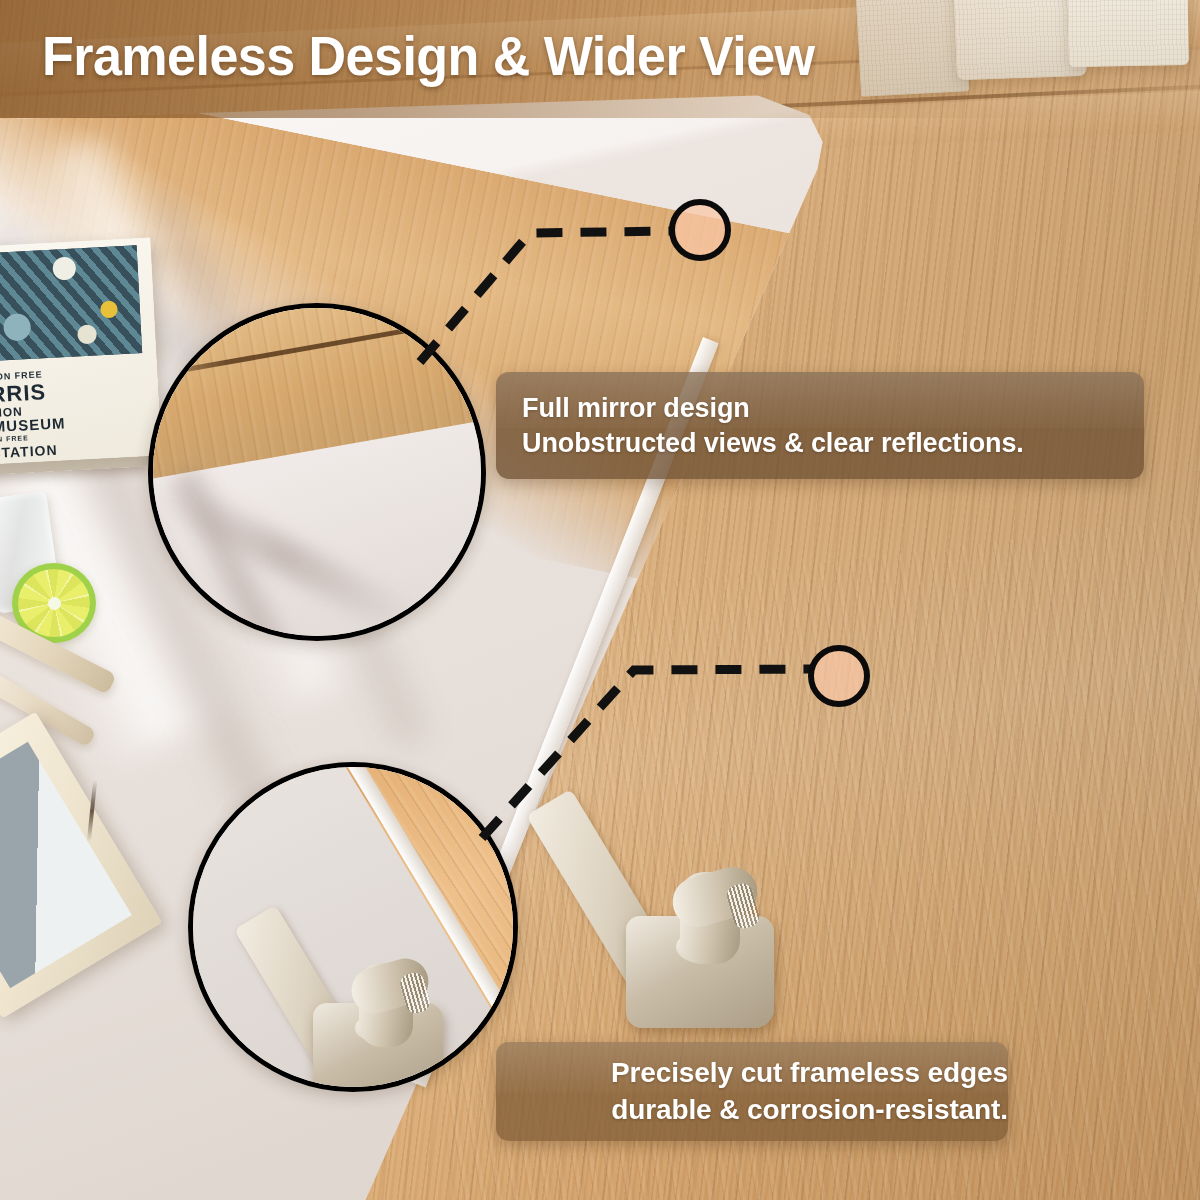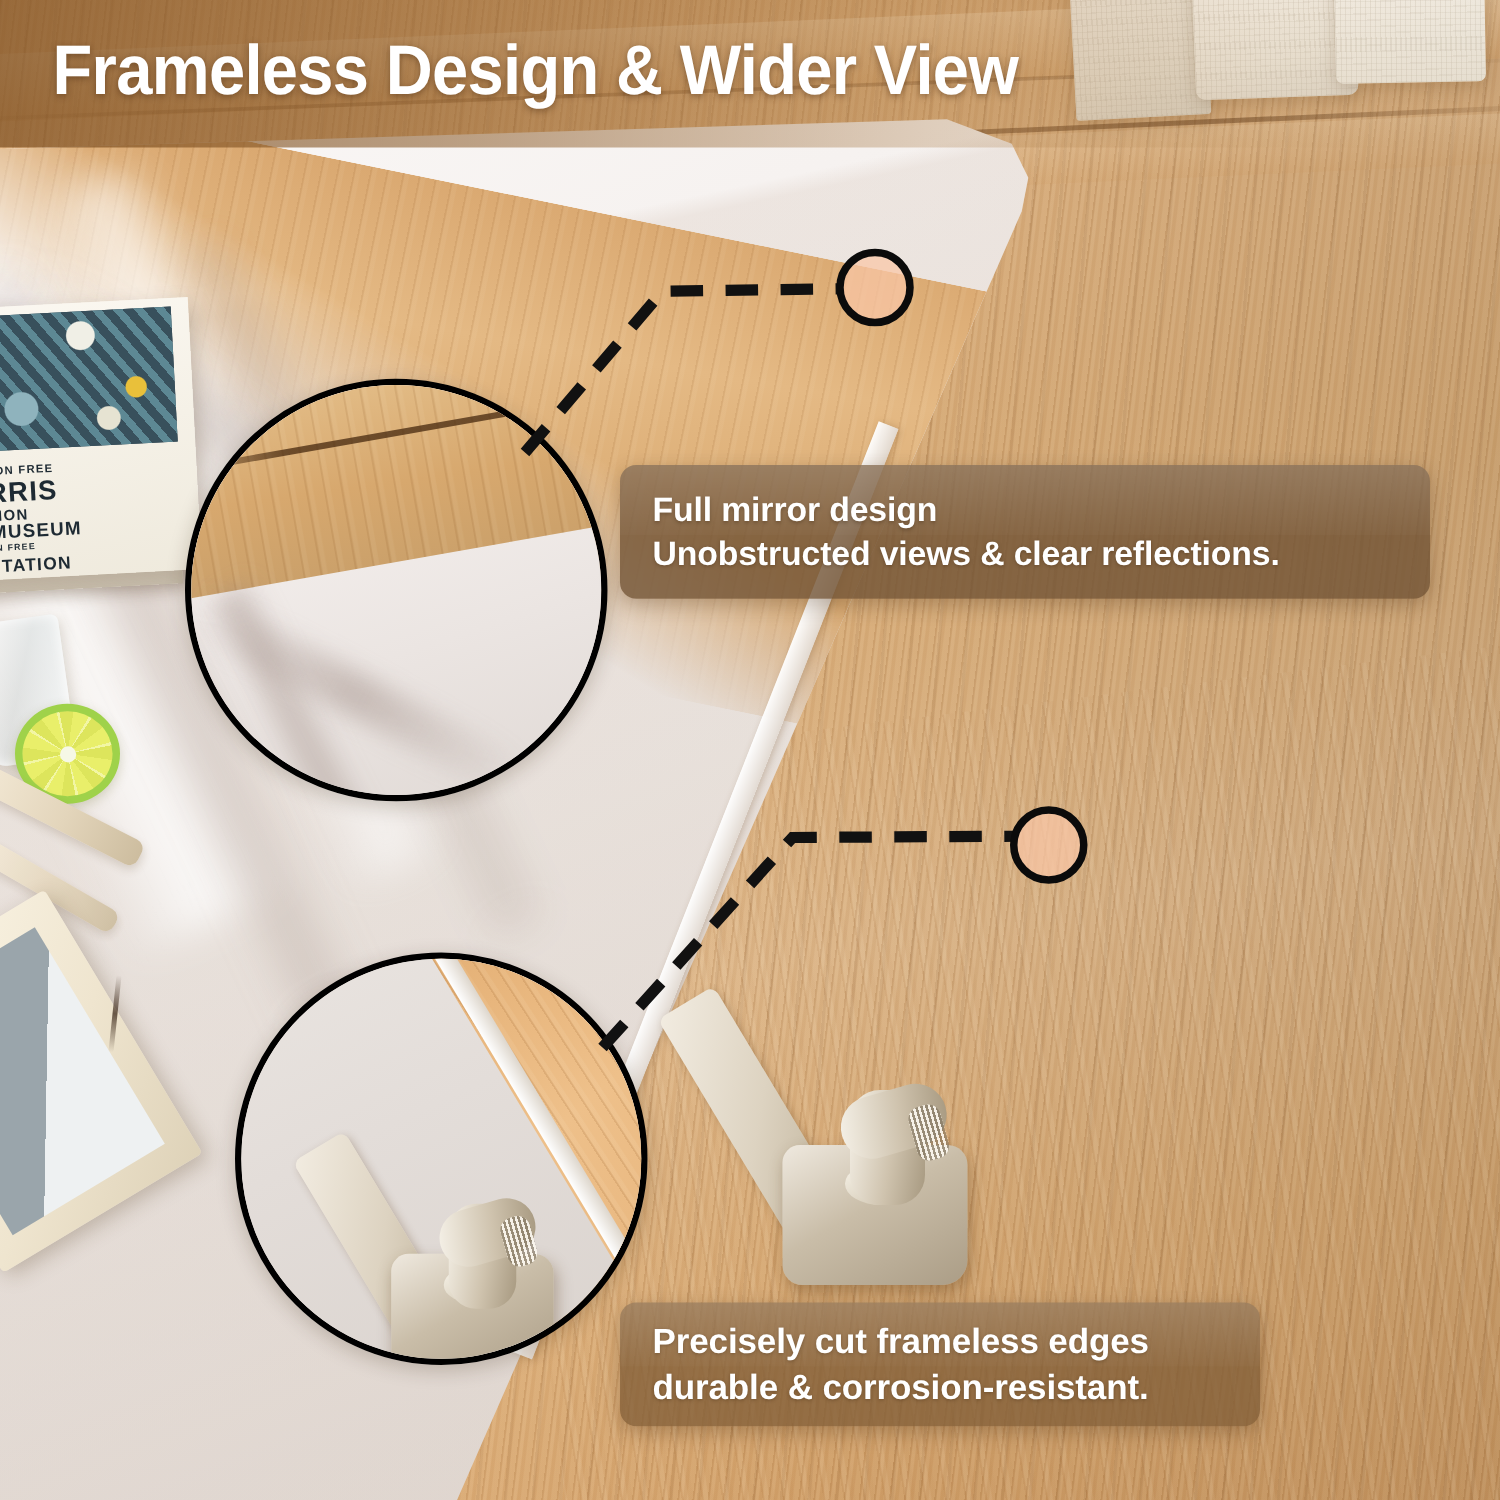--- a/index.html
+++ b/index.html
@@ -279,21 +279,21 @@
     background:rgba(112,82,52,0.80);
     box-shadow:0 5px 16px rgba(60,36,14,0.28);
     color:#fff; font-weight:bold;
     display:flex; flex-direction:column; justify-content:center;
   }
   .callout-1 { left:496px; top:372px; width:648px; height:107px; padding:0 0 0 26px; }
   .callout-2 { left:496px; top:1042px; width:512px; height:99px; padding:0 0 0 26px;
                background:rgba(128,92,54,0.76); }
   .callout .ln { font-size:27px; line-height:1.29; letter-spacing:-0.1px; white-space:nowrap;
                  text-shadow:0 1px 3px rgba(50,28,10,0.35); }
-  .callout-2 .ln { font-size:28px; }
+  .callout-2 .ln { font-size:28px;text-align:right; }
   .callout-gloss {
     position:absolute; left:0; top:0; width:100%; height:52%;
     border-radius:13px 13px 0 0;
     background:linear-gradient(180deg, rgba(255,255,255,0.16), rgba(255,255,255,0.02));
     pointer-events:none;
   }
 </style>
 </head>
 <body>
 

